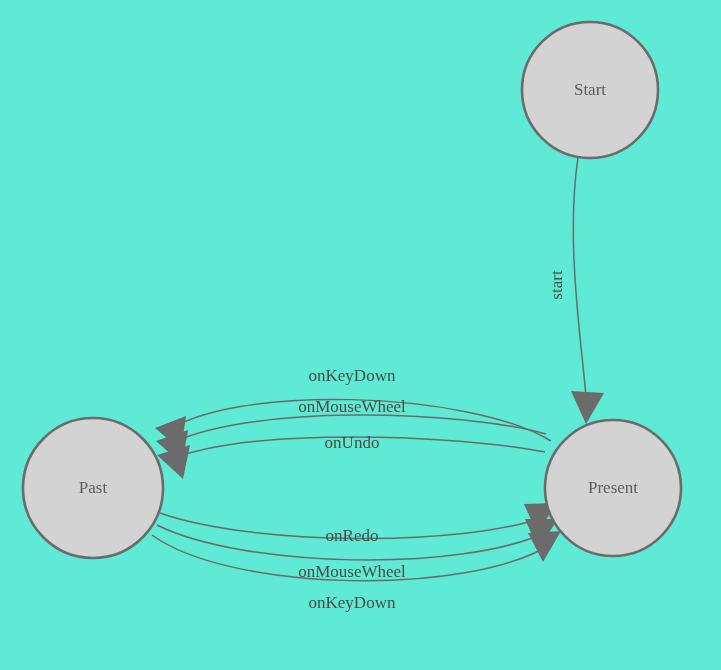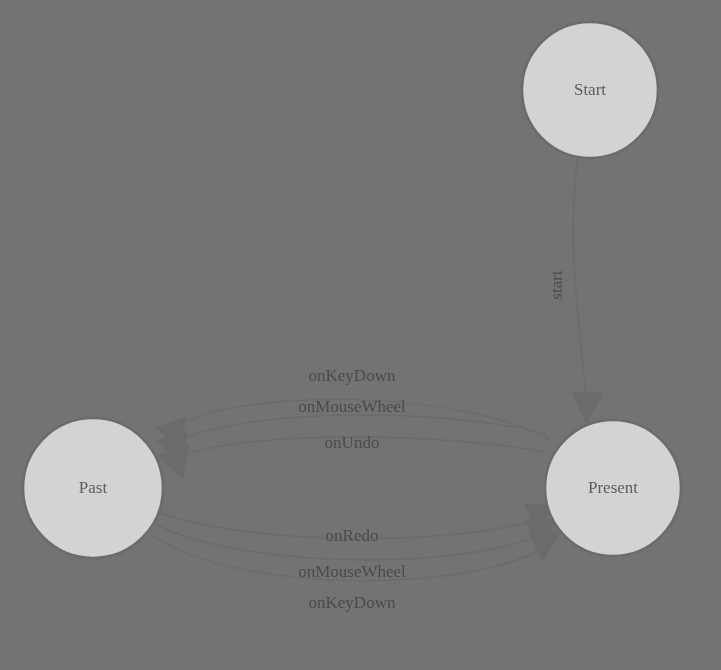--- a/index.html
+++ b/index.html
@@ -7,21 +7,21 @@
     padding: 0;
     background: #ffffff;
   }
   body {
     font-family: "Liberation Serif", "DejaVu Serif", serif;
   }
   #canvas-wrap {
     position: relative;
     width: 721px;
     height: 670px;
-    background: #737373;
+    background: #5eead4;
     overflow: hidden;
   }
   svg#diagram {
     display: block;
     width: 721px;
     height: 670px;
   }
   .node-shape {
     fill: #d3d3d3;
     stroke: #6b6b6b;

